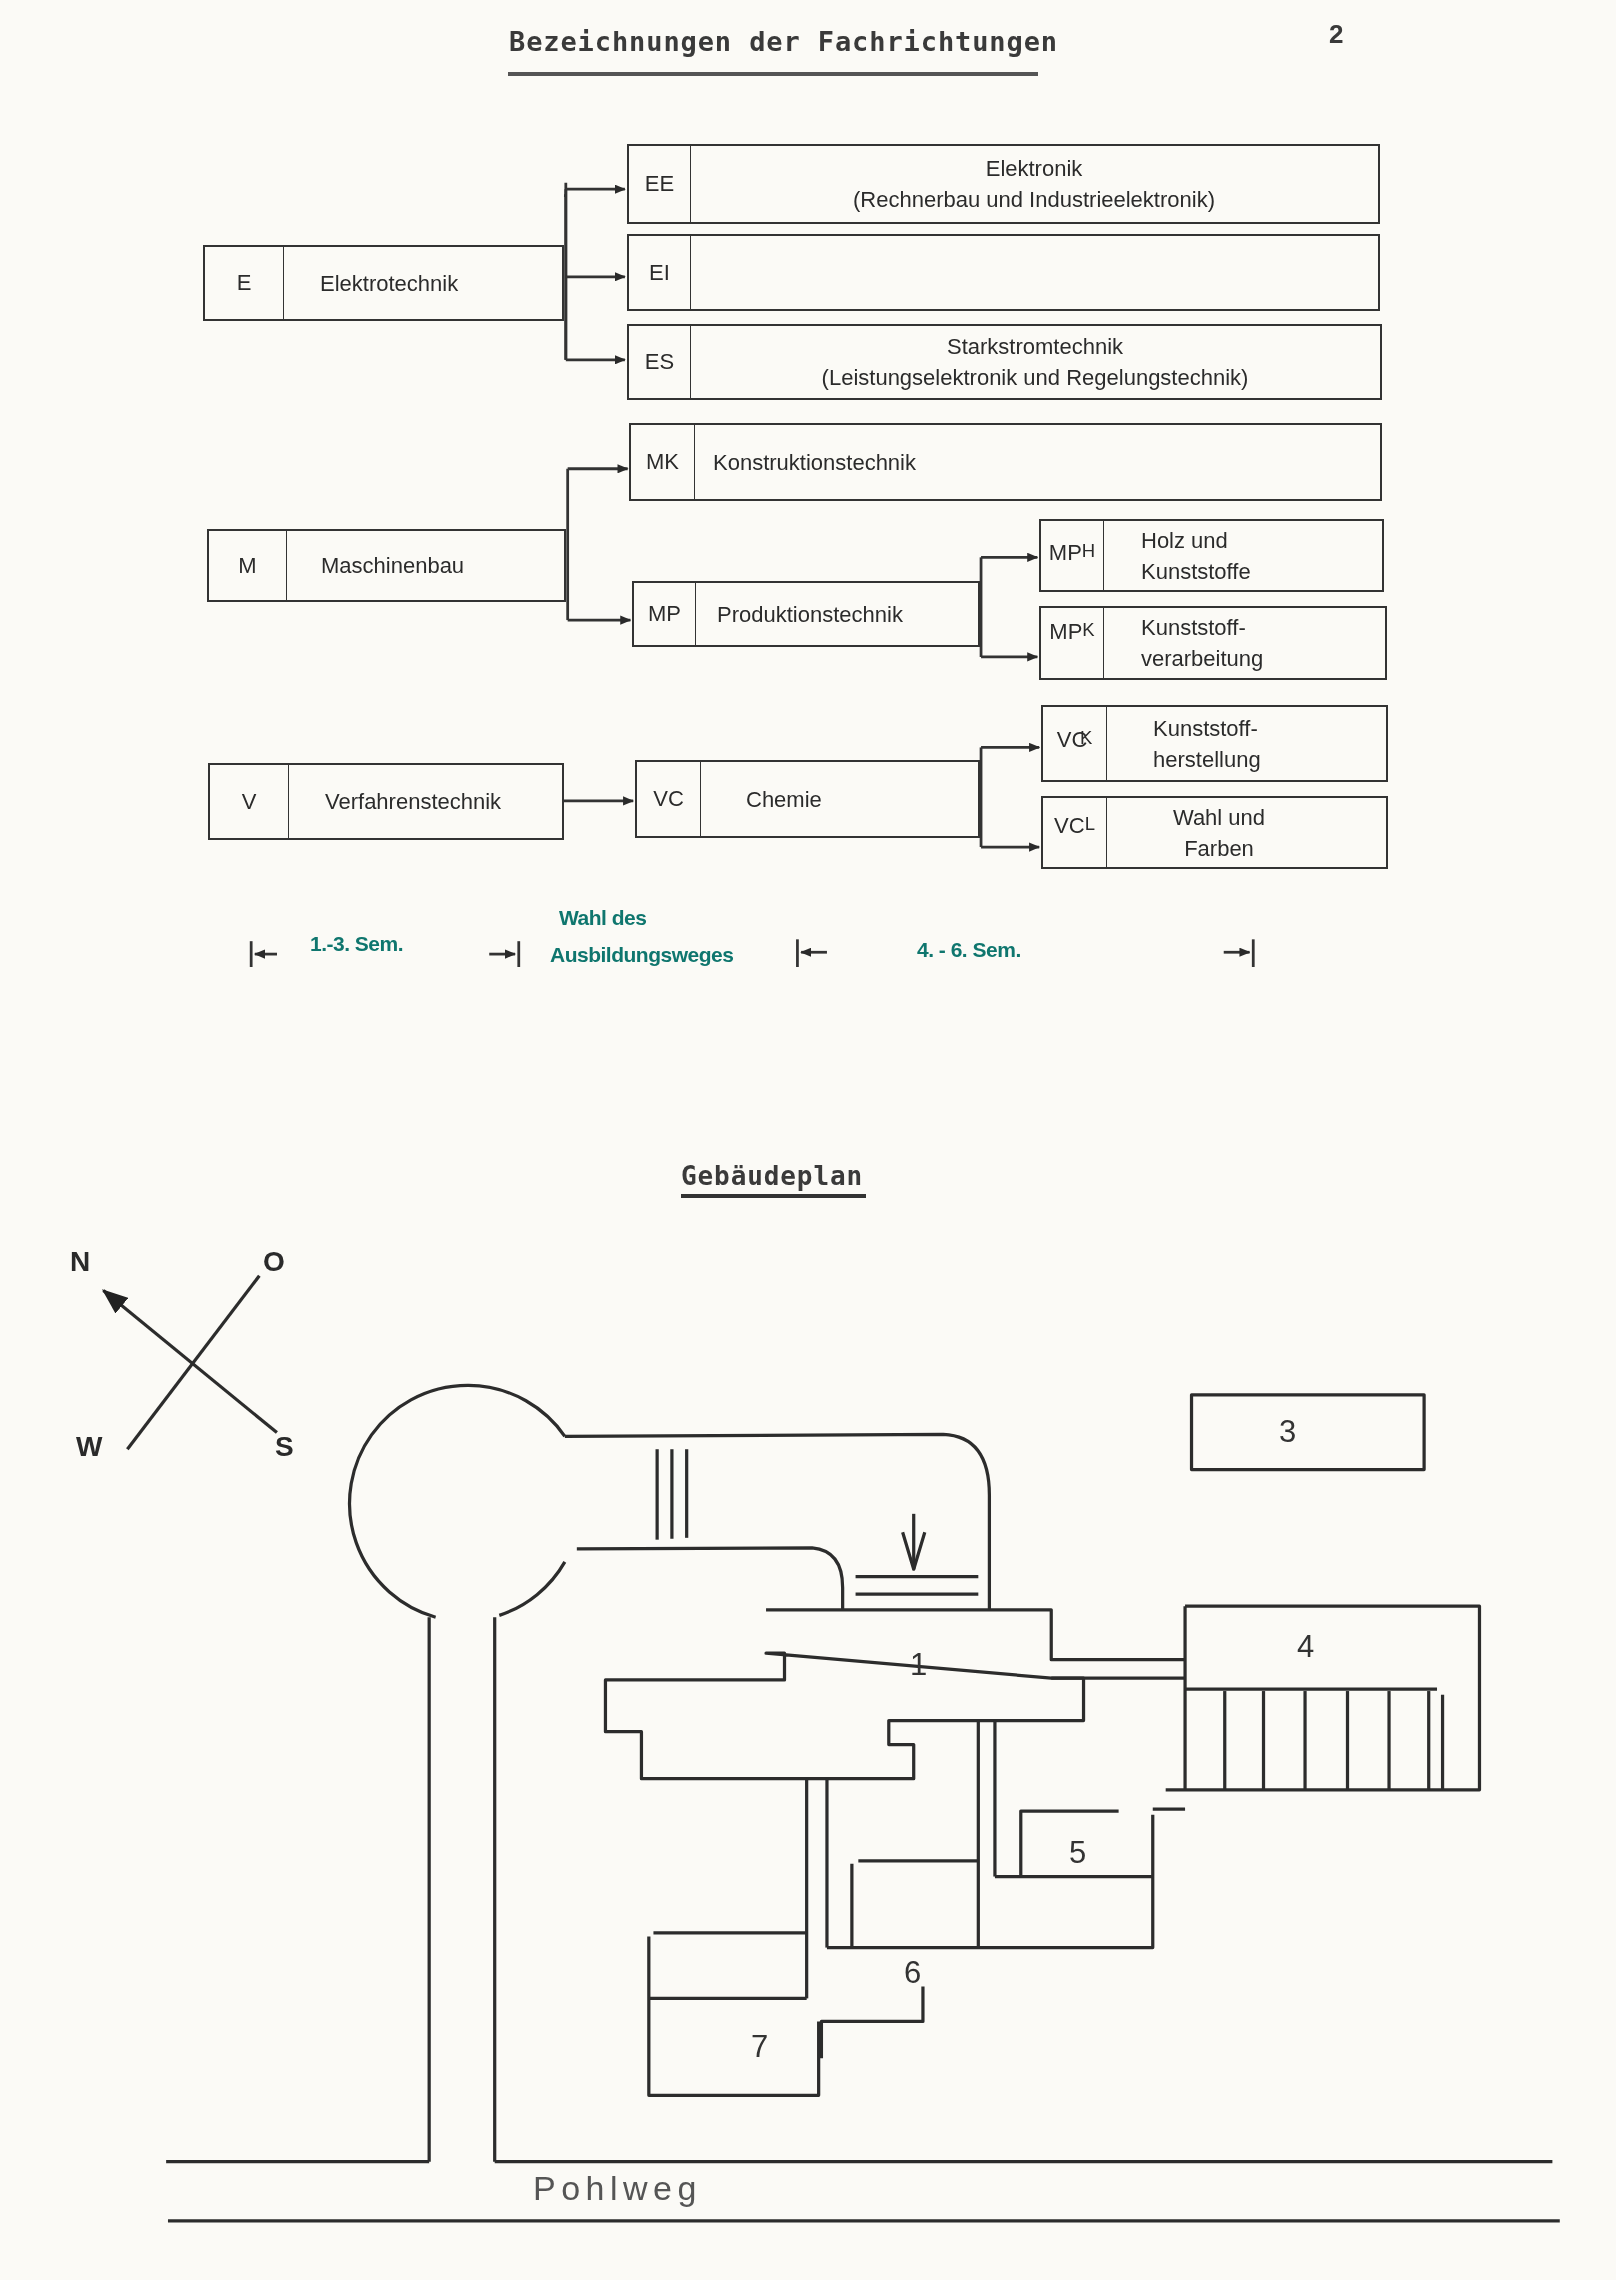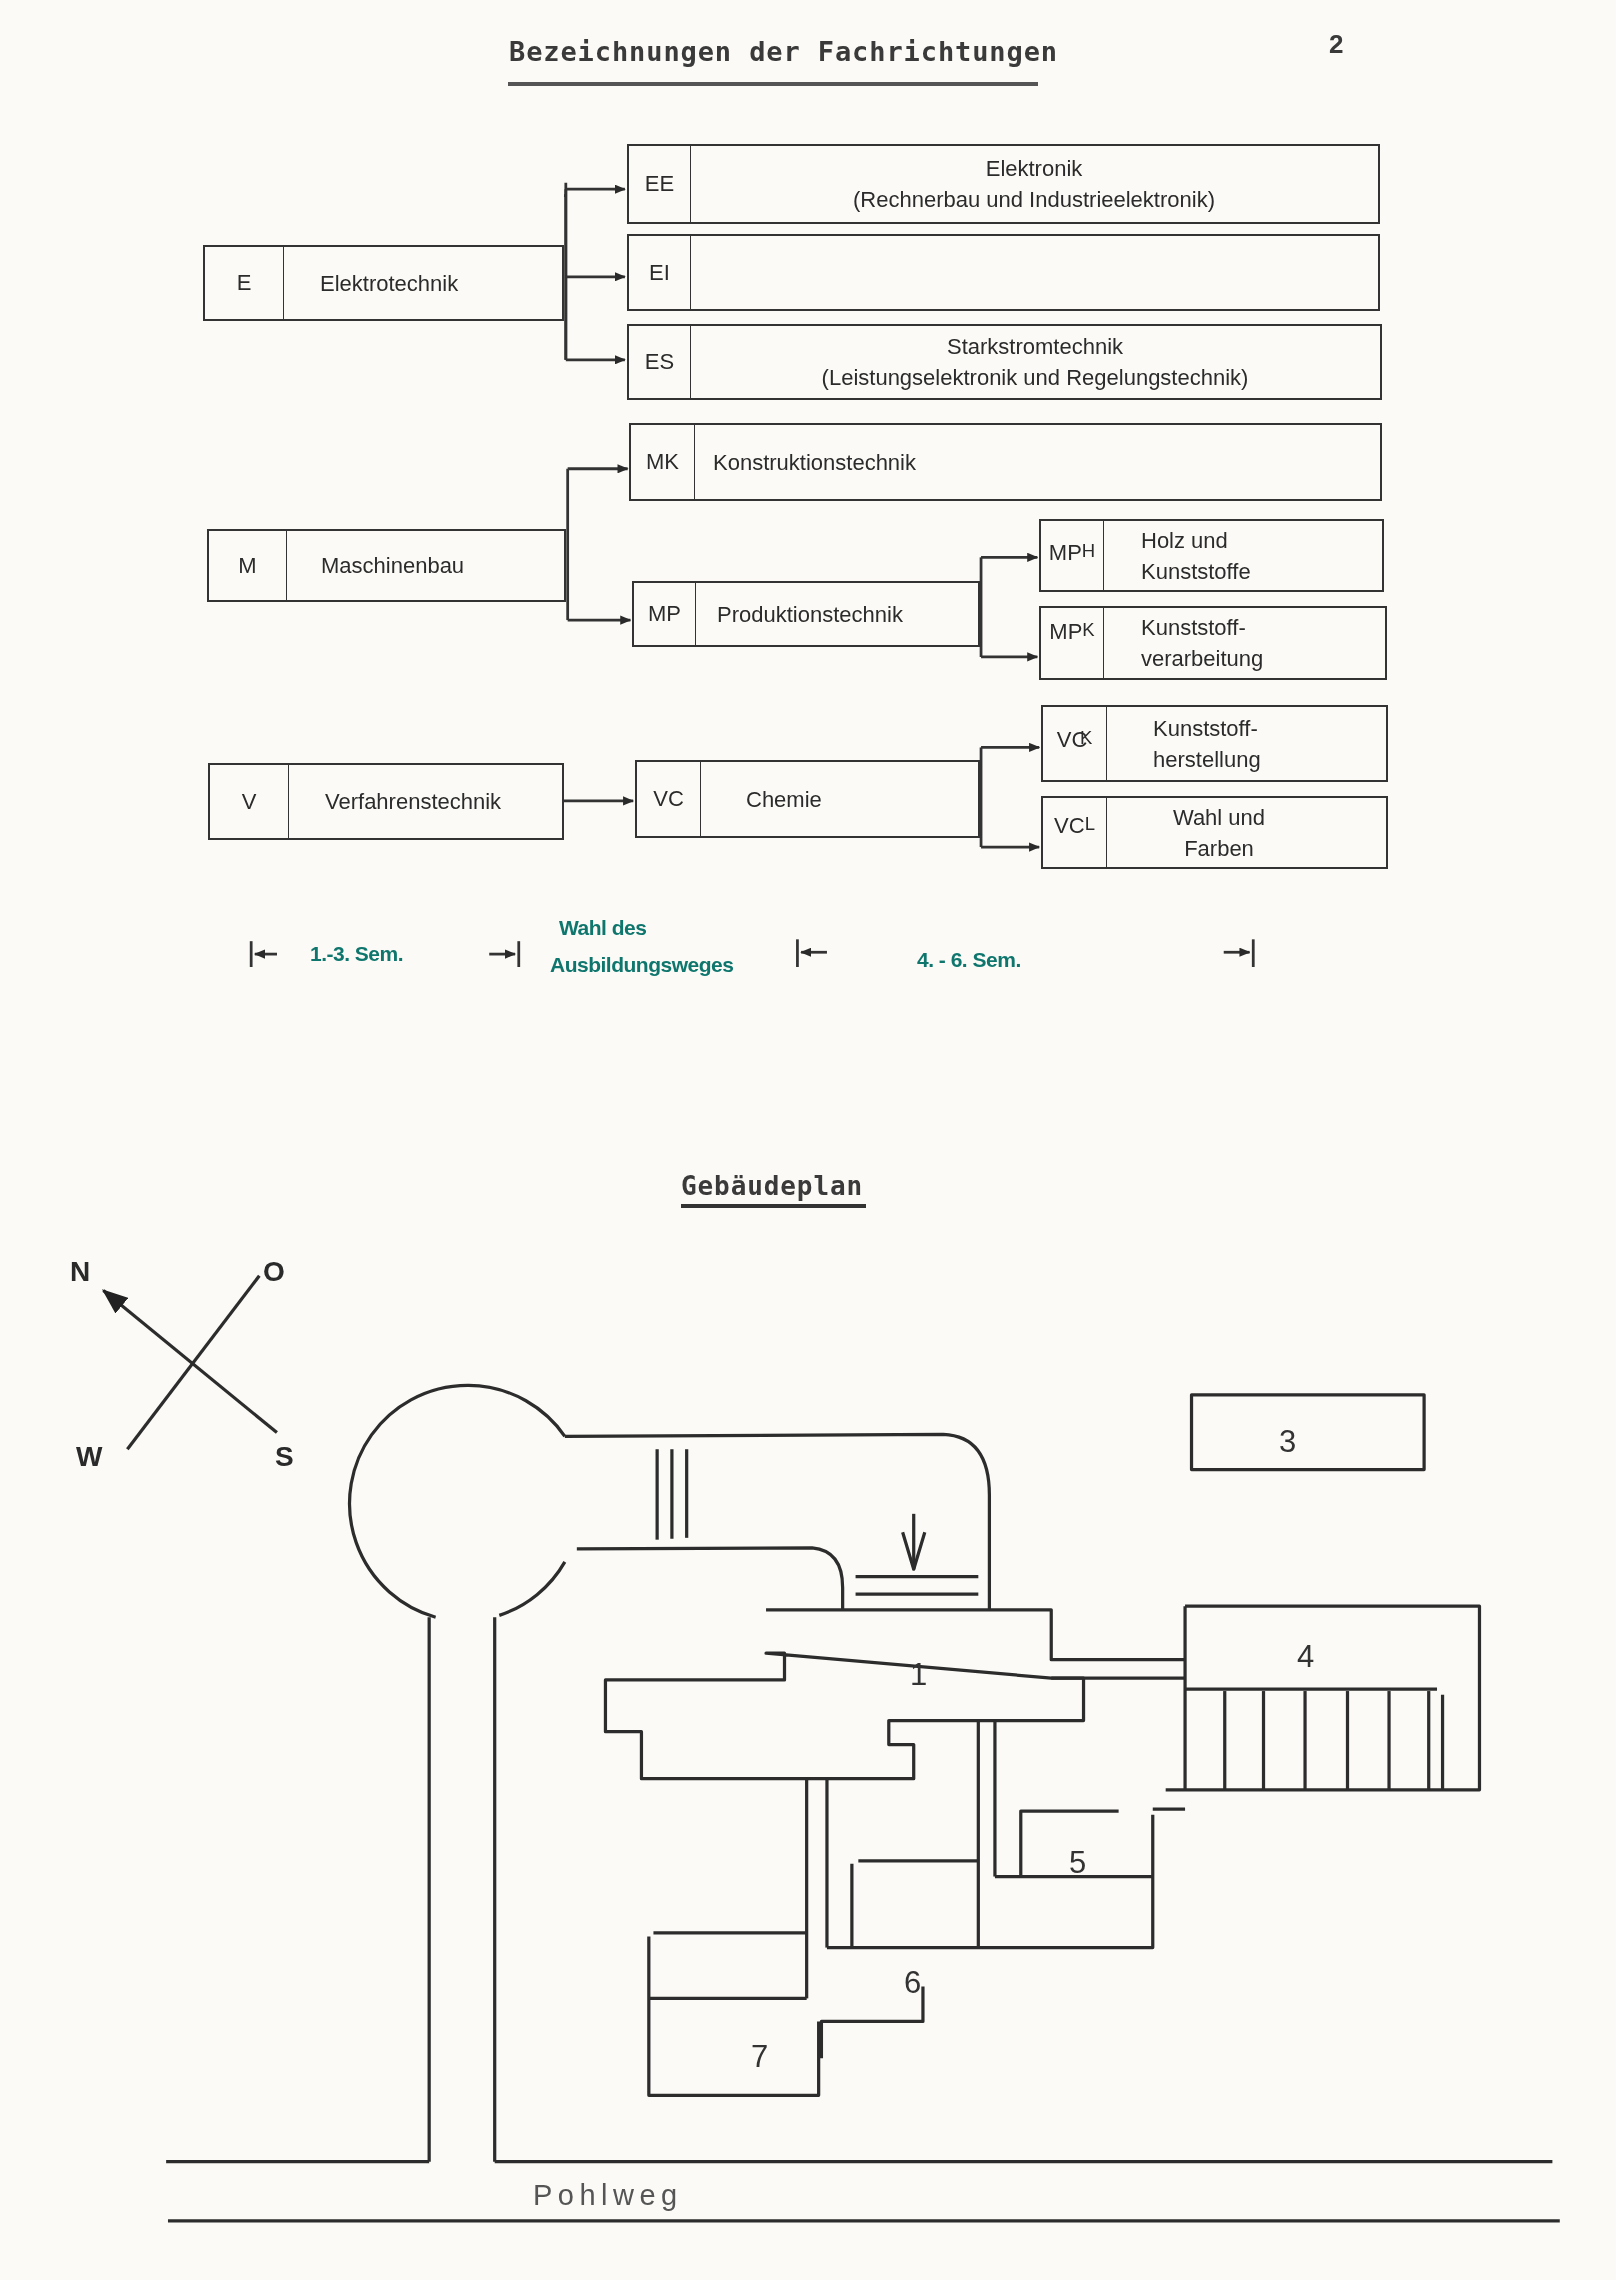--- a/index.html
+++ b/index.html
@@ -4,21 +4,21 @@
 <style>
   html, body { margin: 0; padding: 0; }
   body {
     width: 1617px; height: 2281px;
     background: #fbfaf6;
     position: relative;
     overflow: hidden;
     font-family: "Liberation Sans", sans-serif;
     color: #2b2b2b;
   }
-  .abs { position: absolute; margin-top: 10px; }
+  .abs { position: absolute; }
   .typed {
     font-family: "DejaVu Sans Mono", monospace;
     font-weight: bold;
     color: #3a3a3a;
     letter-spacing: 0.9px;
   }
   #doc-title { left: 509px; top: 26px; font-size: 27px; }
   #doc-title-underline { left: 508px; top: 72px; width: 530px; height: 3.7px; background: #555; }
   #page-number { left: 1329px; top: 18.5px; font-size: 26px; font-family: "Liberation Sans", sans-serif; font-weight: bold; color:#3a3a3a; }
   #plan-title { left: 681px; top: 1161px; font-size: 26px; }
@@ -41,21 +41,21 @@
     display: flex; flex-direction: column; justify-content: center;
     font-size: 22px; line-height: 31px;
   }
   .label.center { text-align: center; }
   .label.left { align-items: flex-start; padding-left: 37px; }
   .code sub { font-size: 18.5px; vertical-align: -7.4px; }
 
   .sem-text { font-size: 21px; font-weight: bold; color: #0f766e; letter-spacing: -0.5px; }
   .compass-label { font-size: 28px; font-weight: bold; color: #2a2a2a; }
   .bnum { font-size: 31px; color: #333; }
-  #street-name { left: 533px; top: 2169px; font-size: 29px; letter-spacing: 5.5px; color: #555; }
+  #street-name { left: 533px; top: 2169px; font-size: 34px; letter-spacing: 5.5px; color: #555; }
   svg { position: absolute; left: 0; top: 0; }
 </style>
 </head>
 <body>
 
 <div id="page-number" class="abs">2</div>
 <div id="doc-title" class="abs typed">Bezeichnungen der Fachrichtungen</div>
 <div id="doc-title-underline" class="abs"></div>
 
 <svg width="1617" height="1015" viewBox="0 0 1752 1100">

